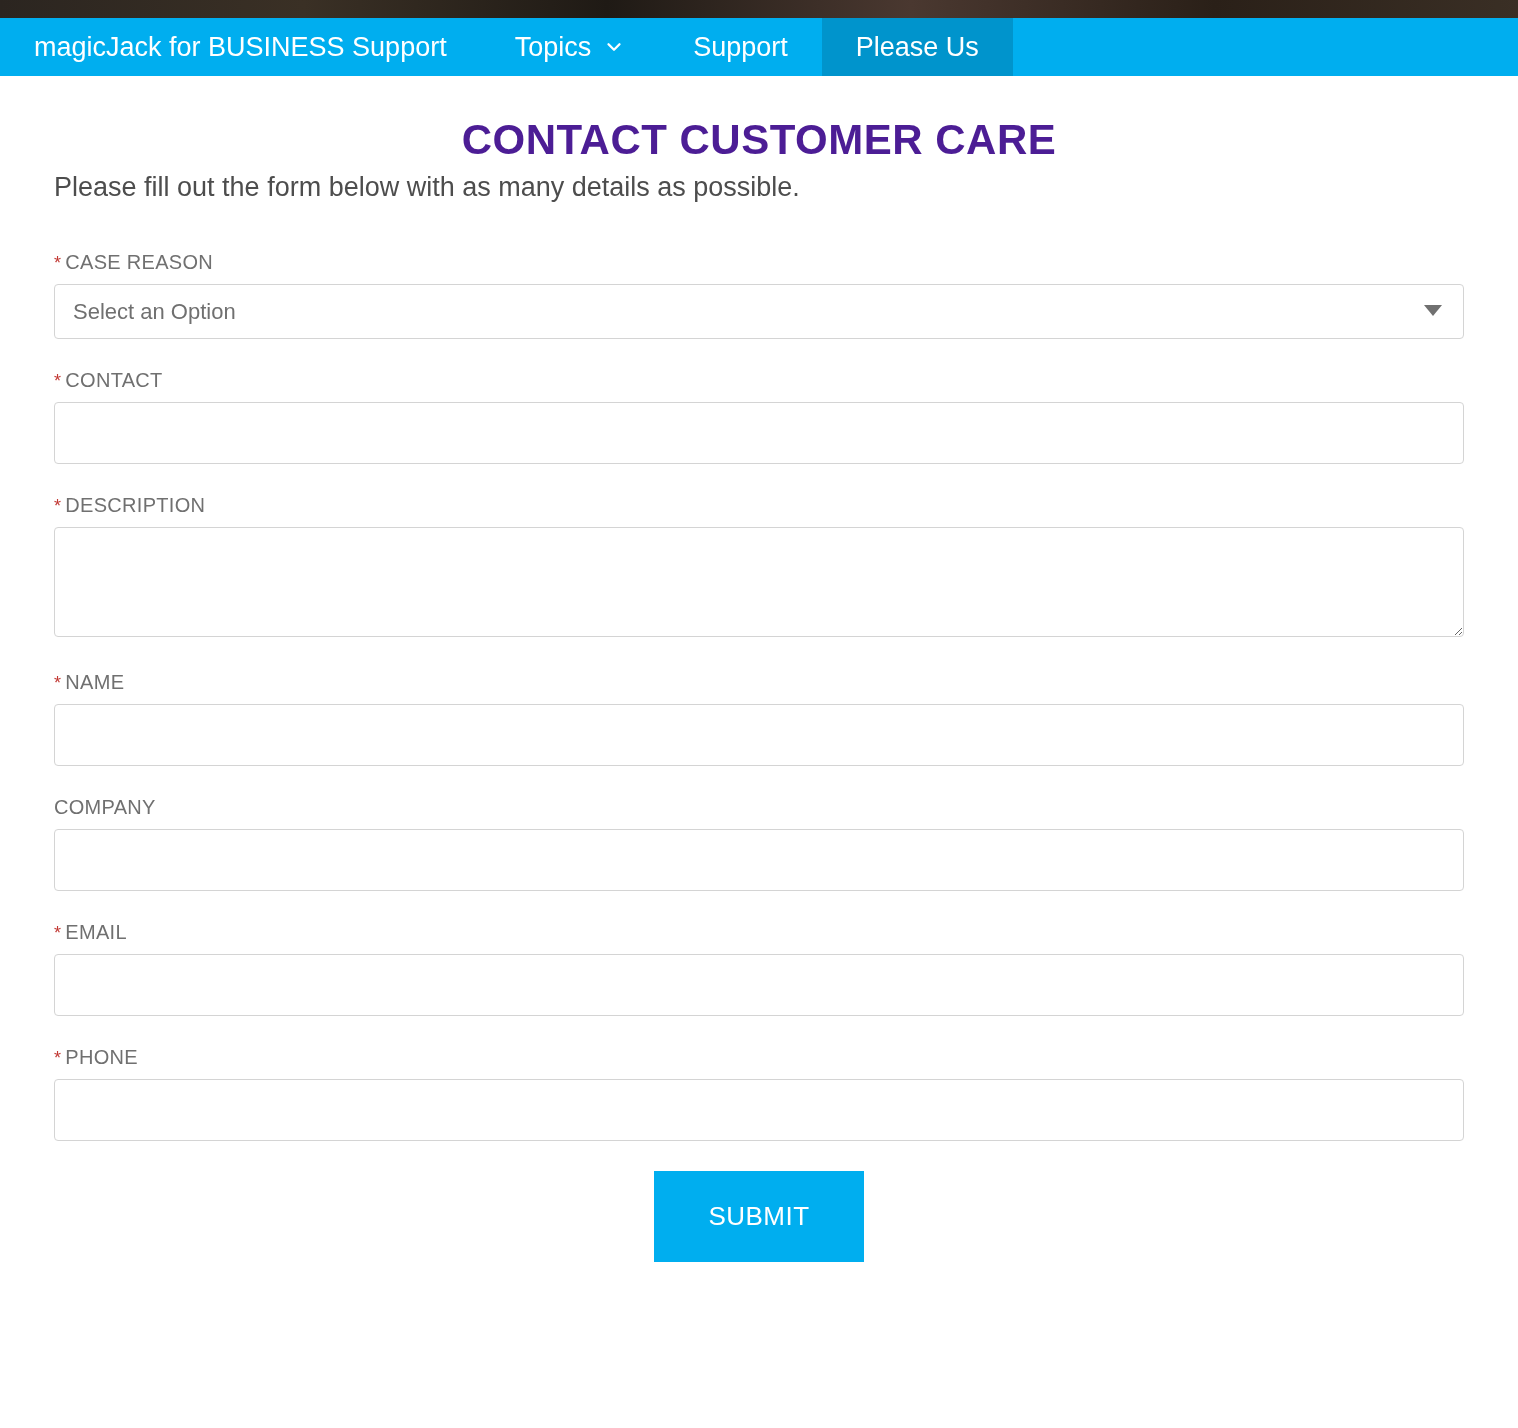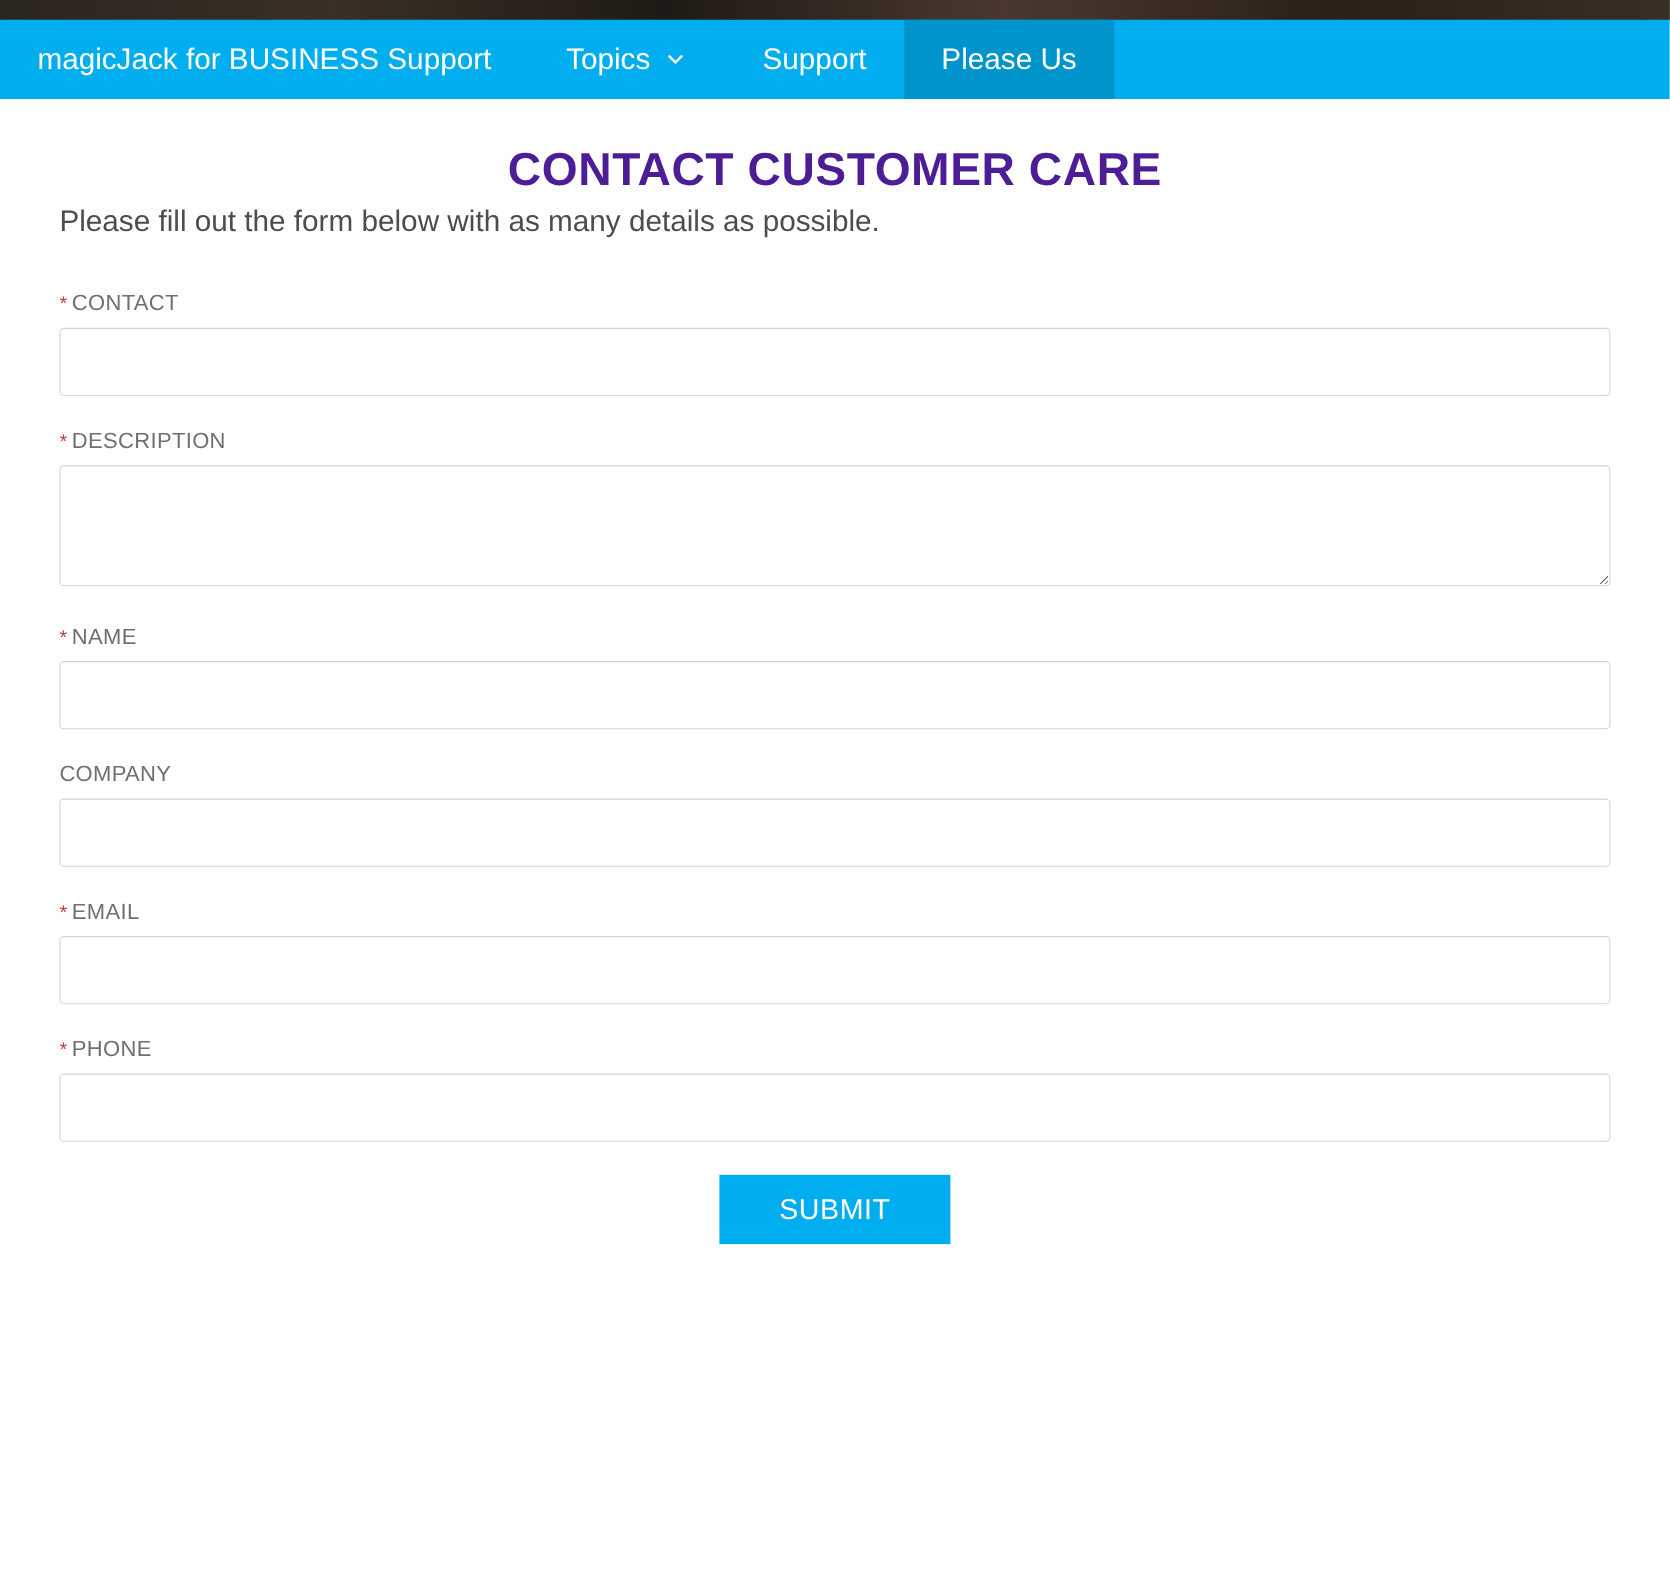--- a/index.html
+++ b/index.html
@@ -12,21 +12,21 @@
       background: #ffffff;
     }
     .hero-bar {
       height: 18px;
       background: #1a1a1a;
       background-image: linear-gradient(90deg, #2b2520 0%, #3a3025 20%, #1f1a15 40%, #4a3830 60%, #2a2018 80%, #3a2f25 100%);
     }
     .nav-bar {
       background: #00aeef;
       display: flex;
-      height: 72px;
+      height: 58px;
       align-items: stretch;
     }
     .nav-item {
       display: flex;
       align-items: center;
       padding: 0 34px;
       color: #ffffff;
       font-size: 27px;
       font-weight: 400;
       cursor: pointer;
@@ -122,21 +122,21 @@
     .submit-row {
       text-align: center;
       margin-top: 10px;
     }
     .submit-button {
       background: #00aeef;
       color: #ffffff;
       border: none;
       font-size: 26px;
       font-weight: 400;
-      padding: 16px 54px;
+      padding: 30px 54px;
       cursor: pointer;
       letter-spacing: 0.5px;
       font-family: inherit;
     }
   </style>
 </head>
 <body>
 
 <div class="hero-bar"></div>
 
@@ -159,20 +159,35 @@
     <span>Please Us</span>
   </div>
 </nav>
 
 <div class="content">
   <h1 class="page-title">CONTACT CUSTOMER CARE</h1>
   <p class="page-subtitle">Please fill out the form below with as many details as possible.</p>
 
   <form>
 
+    <div class="form-group">
+      <label class="form-label">
+        <span class="required-asterisk">*</span><span>CASE REASON</span>
+      </label>
+      <div class="form-select-wrapper">
+        <select class="form-select">
+          <option>Select an Option</option>
+        </select>
+        <span class="select-caret">
+          <svg width="18" height="12" viewBox="0 0 18 12">
+              <polygon points="0,0 18,0 9,11" fill="#707070"></polygon>
+            </svg>
+        </span>
+      </div>
+    </div>
 
     <div class="form-group">
       <label class="form-label">
         <span class="required-asterisk">*</span><span>CONTACT</span>
       </label>
       <input type="text" class="form-input" value="" style="">
     </div>
 
     <div class="form-group">
       <label class="form-label">

